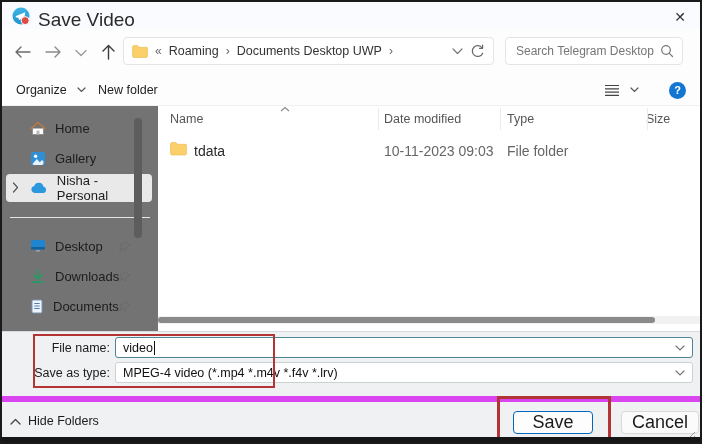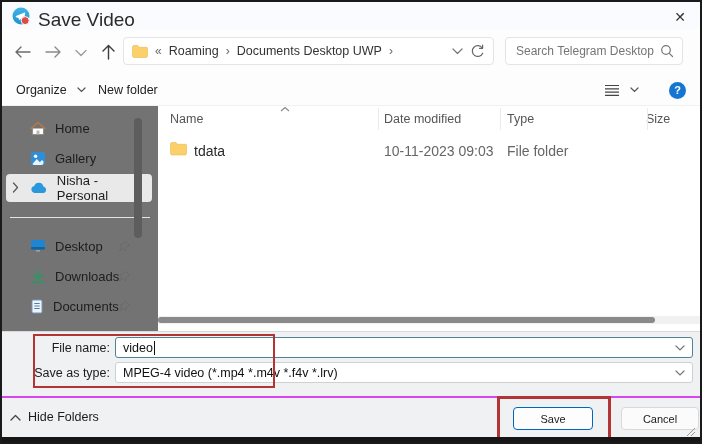--- a/index.html
+++ b/index.html
@@ -51,23 +51,23 @@
 
   
   .fields{position:absolute;left:2px;top:331px;right:2px;height:65px;background:#f0f1f2;border-top:1px solid #d9d9db;}
   .f-label{position:absolute;font-size:12.5px;color:#1b1b1b;text-align:right;}
   .f-input{position:absolute;left:113px;top:5px;width:578px;height:21px;background:#fff;border:1px solid #4f8494;border-radius:3px;display:flex;align-items:center;padding:0 20px 0 7px;box-sizing:border-box;font-size:12.5px;color:#111;}
   .caret{display:inline-block;width:1px;height:14px;background:#111;margin-left:1px;}
   .f-combo{position:absolute;left:113px;top:30px;width:578px;height:21px;background:#fff;border:1px solid #ccd2d4;border-radius:3px;display:flex;align-items:center;padding:0 20px 0 7px;box-sizing:border-box;font-size:12.5px;color:#111;}
   .combo-chev{position:absolute;right:7px;top:7px;}
 
   
-  .bottombar{position:absolute;left:2px;top:396px;right:2px;height:40px;background:#f0f1f2;border-top:2px solid #d946ef;}
+  .bottombar{position:absolute;left:2px;top:396px;right:2px;height:40px;background:#f0f1f2;border-top:6px solid #d946ef;}
   .hide-folders{position:absolute;left:8px;top:12px;display:flex;align-items:center;gap:7px;font-size:12.5px;color:#1b1b1b;}
-  .btn{position:absolute;top:9px;height:23px;border-radius:4px;font-family:"Liberation Sans",sans-serif;font-size:11px;color:#1b1b1b;display:flex;align-items:center;justify-content:center;box-sizing:border-box;}
+  .btn{position:absolute;top:9px;height:23px;border-radius:4px;font-family:"Liberation Sans",sans-serif;font-size:18px;color:#1b1b1b;display:flex;align-items:center;justify-content:center;box-sizing:border-box;}
   .btn-save{left:511px;width:80px;background:#fdfdfd;border:1px solid #0067c0;}
   .btn-cancel{left:619px;width:78px;background:#fbfbfb;border:1px solid #d9d9da;}
   .grip{position:absolute;right:4px;bottom:1px;}
 
   
   .red-box{position:absolute;border:2px solid #b23434;z-index:40;pointer-events:none;}
   .red-box.thick{border-width:3px;}
 </style>
 </head>
 <body>

